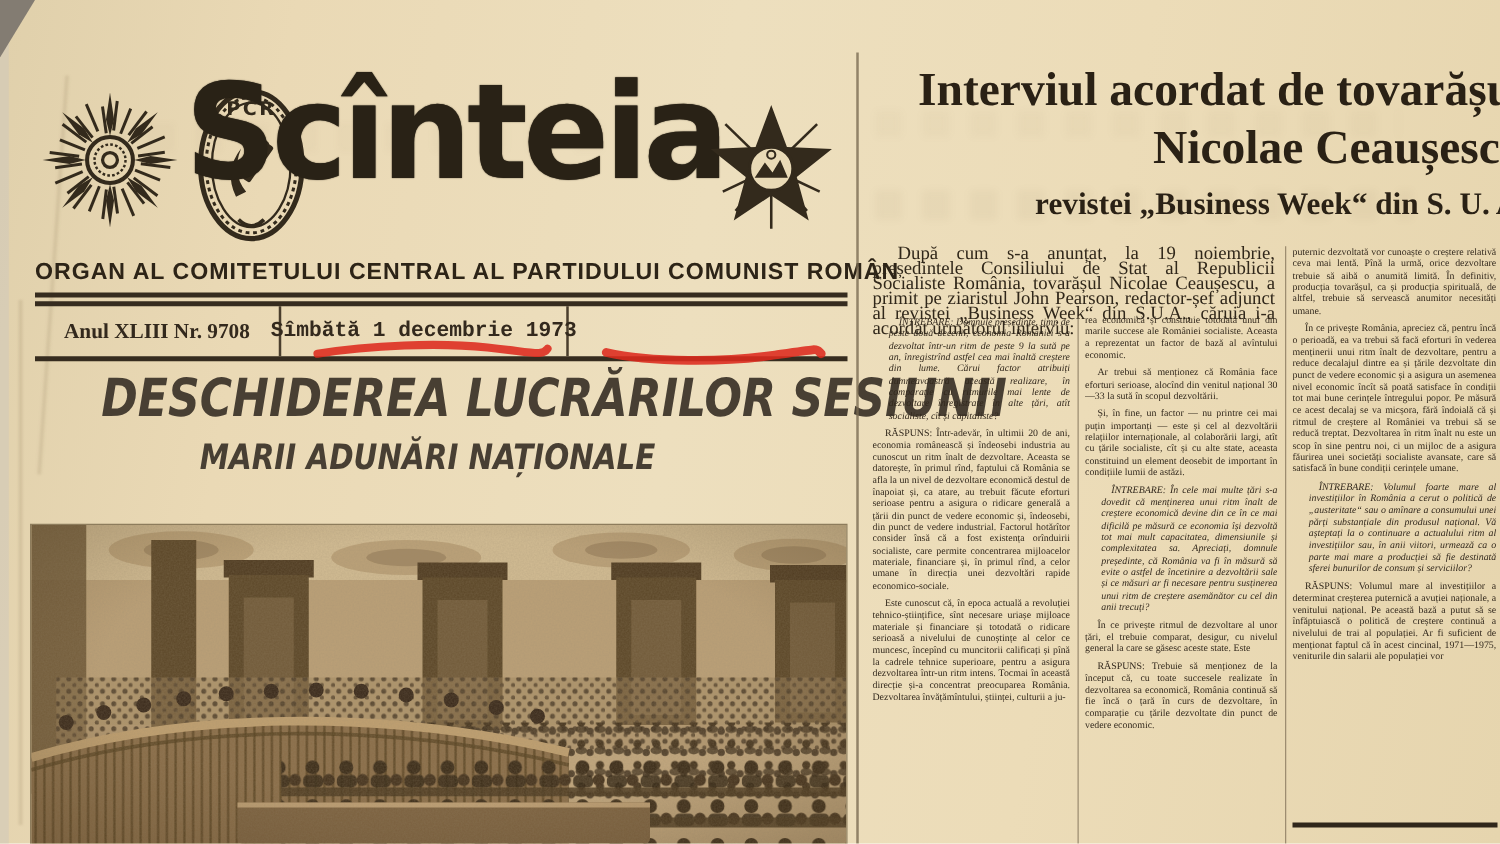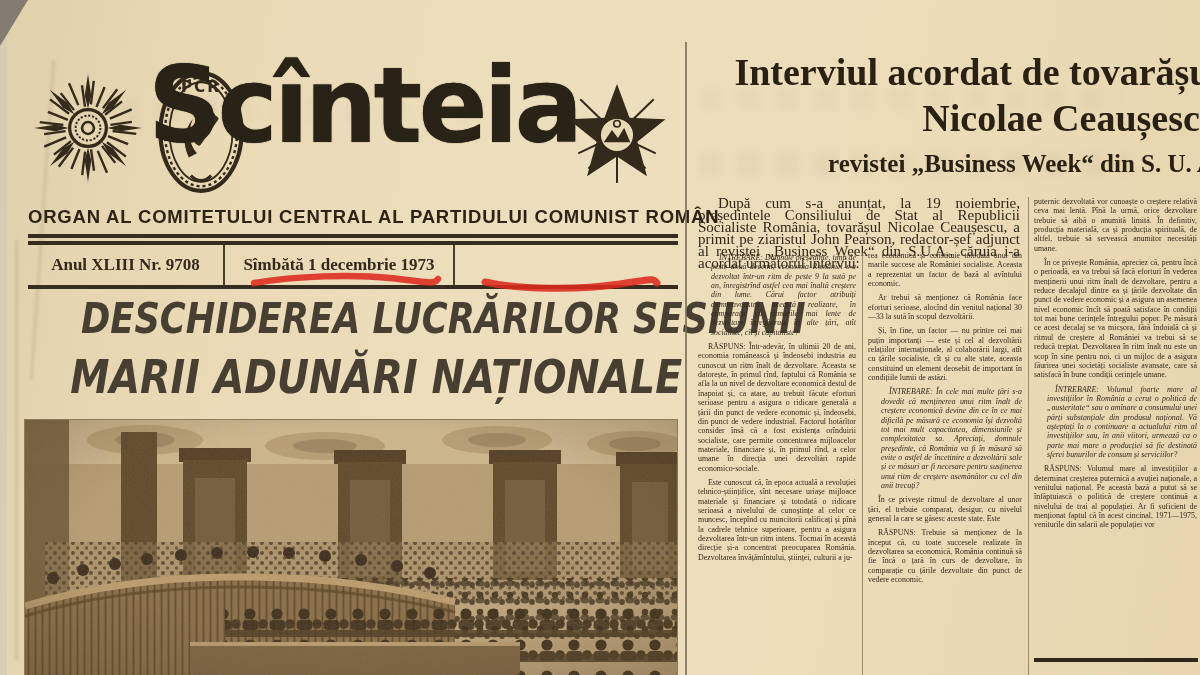--- a/index.html
+++ b/index.html
@@ -23,30 +23,30 @@
   .emblem{position:absolute;}
   .organ-line{position:absolute;left:28px;top:206px;width:652px;text-align:center;
     font-family:"Liberation Sans","DejaVu Sans",sans-serif;font-weight:bold;font-size:18.5px;
     letter-spacing:.8px;color:#2d2417;white-space:nowrap;}
   .rule-heavy{position:absolute;background:#362c1f;}
   .info-bar{position:absolute;left:28px;top:241px;width:650px;height:40px;display:flex;
     border-top:4px solid #362c1f;border-bottom:4px solid #362c1f;align-items:center;text-align:center;}
   .info-cell{height:100%;display:flex;align-items:center;justify-content:center;
     font-weight:bold;font-size:17px;color:#33291d;white-space:nowrap;}
   .c1{width:195px;border-right:2px solid #4a3e2d;}
-  .c2{width:228px;border-right:2px solid #4a3e2d;}
+  .c2{width:228px;border-right:2px solid #4a3e2d;font-family:Liberation Mono, monospace;}
   .c3{flex:1;}
   .red-mark{position:absolute;pointer-events:none;z-index:5;}
   
   .lead-h{position:absolute;left:12px;width:660px;text-align:center;
     font-family:"DejaVu Sans","Liberation Sans",sans-serif;font-weight:800;font-style:italic;
     color:#483f33;white-space:nowrap;}
   .lead-h .inner{display:inline-block;transform:scaleX(.84);transform-origin:center;}
   .lh1{top:294px;font-size:42px;}
-  .lh2{top:349px;font-size:47px;}
+  .lh2{top:349px;font-size:28px;}
   
   .photo{position:absolute;left:25px;top:420px;width:652px;height:255px;outline:1px solid #8d7c5c;}
   
   .v-divider{position:absolute;width:2px;background:#7b6b52;opacity:.8;}
   .int-h{position:absolute;left:690px;width:494px;text-align:right;font-weight:bold;color:#2a2115;white-space:nowrap;margin-left:37px;}
   .ih1{top:50px;font-size:38px;}
   .ih2{top:96px;font-size:38px;}
   .ih3{top:150px;font-size:25px;}
   .intro{position:absolute;left:698px;top:197px;width:322px;font-weight:normal;font-size:15px;
     line-height:12.1px;text-align:justify;color:#30271a;text-indent:20px;}
@@ -282,21 +282,21 @@
     </div>
   <div class="news-col col2">
       <p class="qa a cont">rea economică și constituie totodată unul din marile succese ale României socialiste. Aceasta a reprezentat un factor de bază al avîntului economic.</p>
       <p class="qa a">Ar trebui să menționez că România face eforturi serioase, alocînd din venitul național 30—33 la sută în scopul dezvoltării.</p>
       <p class="qa a">Și, în fine, un factor — nu printre cei mai puțin importanți — este și cel al dezvoltării relațiilor internaționale, al colaborării largi, atît cu țările socialiste, cît și cu alte state, aceasta constituind un element deosebit de important în condițiile lumii de astăzi.</p>
       <p class="qa q">ÎNTREBARE: În cele mai multe țări s-a dovedit că menținerea unui ritm înalt de creștere economică devine din ce în ce mai dificilă pe măsură ce economia își dezvoltă tot mai mult capacitatea, dimensiunile și complexitatea sa. Apreciați, domnule președinte, că România va fi în măsură să evite o astfel de încetinire a dezvoltării sale și ce măsuri ar fi necesare pentru susținerea unui ritm de creștere asemănător cu cel din anii trecuți?</p>
       <p class="qa a">În ce privește ritmul de dezvoltare al unor țări, el trebuie comparat, desigur, cu nivelul general la care se găsesc aceste state. Este</p>
       <p class="qa a">RĂSPUNS: Trebuie să menționez de la început că, cu toate succesele realizate în dezvoltarea sa economică, România continuă să fie încă o țară în curs de dezvoltare, în comparație cu țările dezvoltate din punct de vedere economic.</p>
     </div>
   <div class="news-col col3">
-      <p class="qa a cont">puternic dezvoltată vor cunoaște o creștere relativă ceva mai lentă. Pînă la urmă, orice dezvoltare trebuie să aibă o anumită limită. În definitiv, producția materială, ca și producția spirituală, de altfel, trebuie să servească anumitor necesități umane.</p>
+      <p class="qa a cont">puternic dezvoltată vor cunoaște o creștere relativă ceva mai lentă. Pînă la urmă, orice dezvoltare trebuie să aibă o anumită limită. În definitiv, producția tovarășul, ca și producția spirituală, de altfel, trebuie să servească anumitor necesități umane.</p>
       <p class="qa a">În ce privește România, apreciez că, pentru încă o perioadă, ea va trebui să facă eforturi în vederea menținerii unui ritm înalt de dezvoltare, pentru a reduce decalajul dintre ea și țările dezvoltate din punct de vedere economic și a asigura un asemenea nivel economic încît să poată satisface în condiții tot mai bune cerințele întregului popor. Pe măsură ce acest decalaj se va micșora, fără îndoială că și ritmul de creștere al României va trebui să se reducă treptat. Dezvoltarea în ritm înalt nu este un scop în sine pentru noi, ci un mijloc de a asigura făurirea unei societăți socialiste avansate, care să satisfacă în bune condiții cerințele umane.</p>
       <p class="qa q">ÎNTREBARE: Volumul foarte mare al investițiilor în România a cerut o politică de „austeritate“ sau o amînare a consumului unei părți substanțiale din produsul național. Vă așteptați la o continuare a actualului ritm al investițiilor sau, în anii viitori, urmează ca o parte mai mare a producției să fie destinată sferei bunurilor de consum și serviciilor?</p>
       <p class="qa a">RĂSPUNS: Volumul mare al investițiilor a determinat creșterea puternică a avuției naționale, a venitului național. Pe această bază a putut să se înfăptuiască o politică de creștere continuă a nivelului de trai al populației. Ar fi suficient de menționat faptul că în acest cincinal, 1971—1975, veniturile din salarii ale populației vor</p>
     </div>
 
   <div class="col-divider" style="left:862px;top:253px;height:422px;"></div>
   <div class="col-divider" style="left:1028px;top:197px;height:478px;"></div>
   <div class="bottom-rule"></div>
 
 </div>

